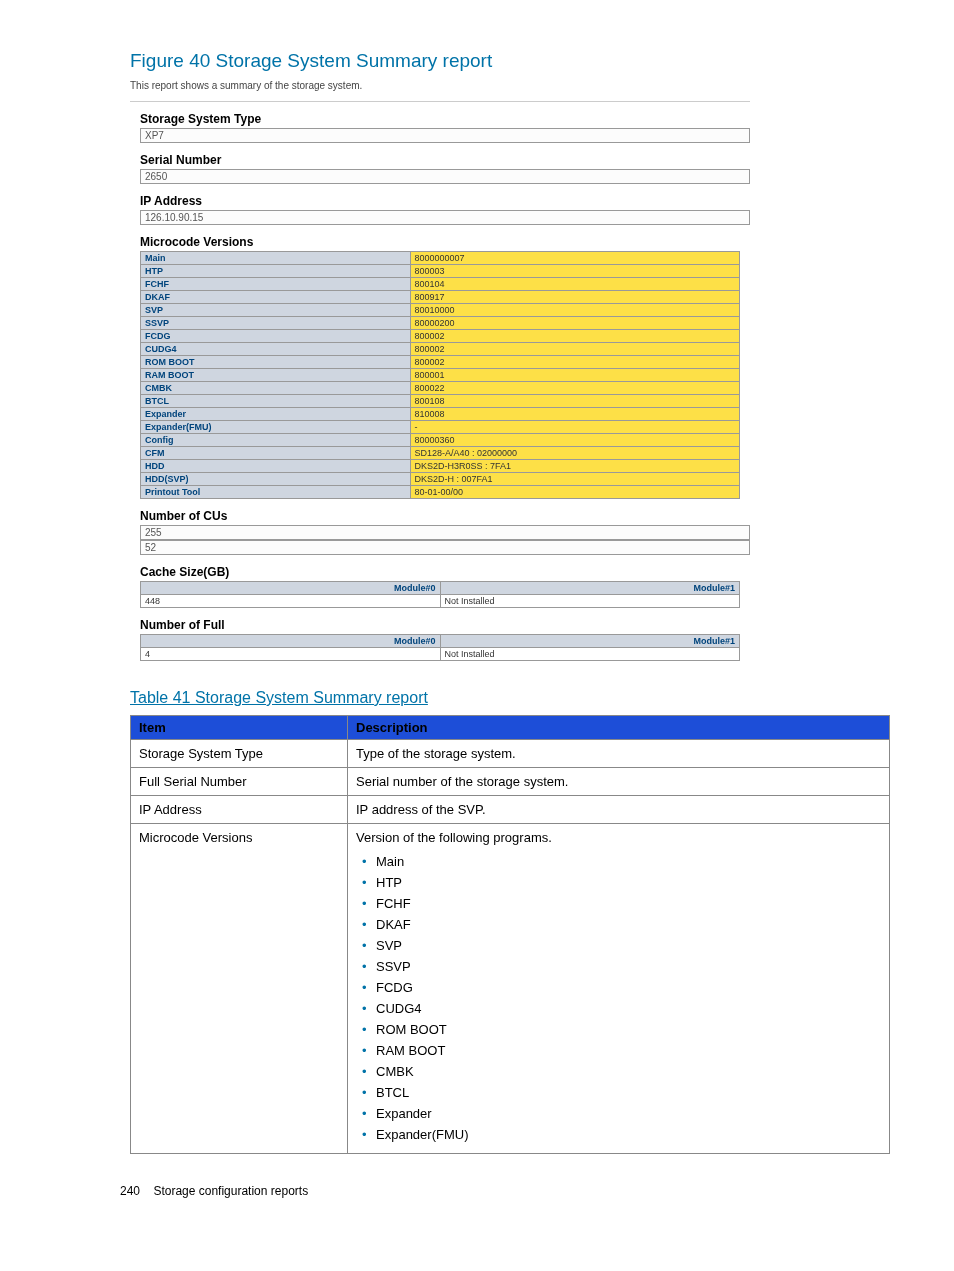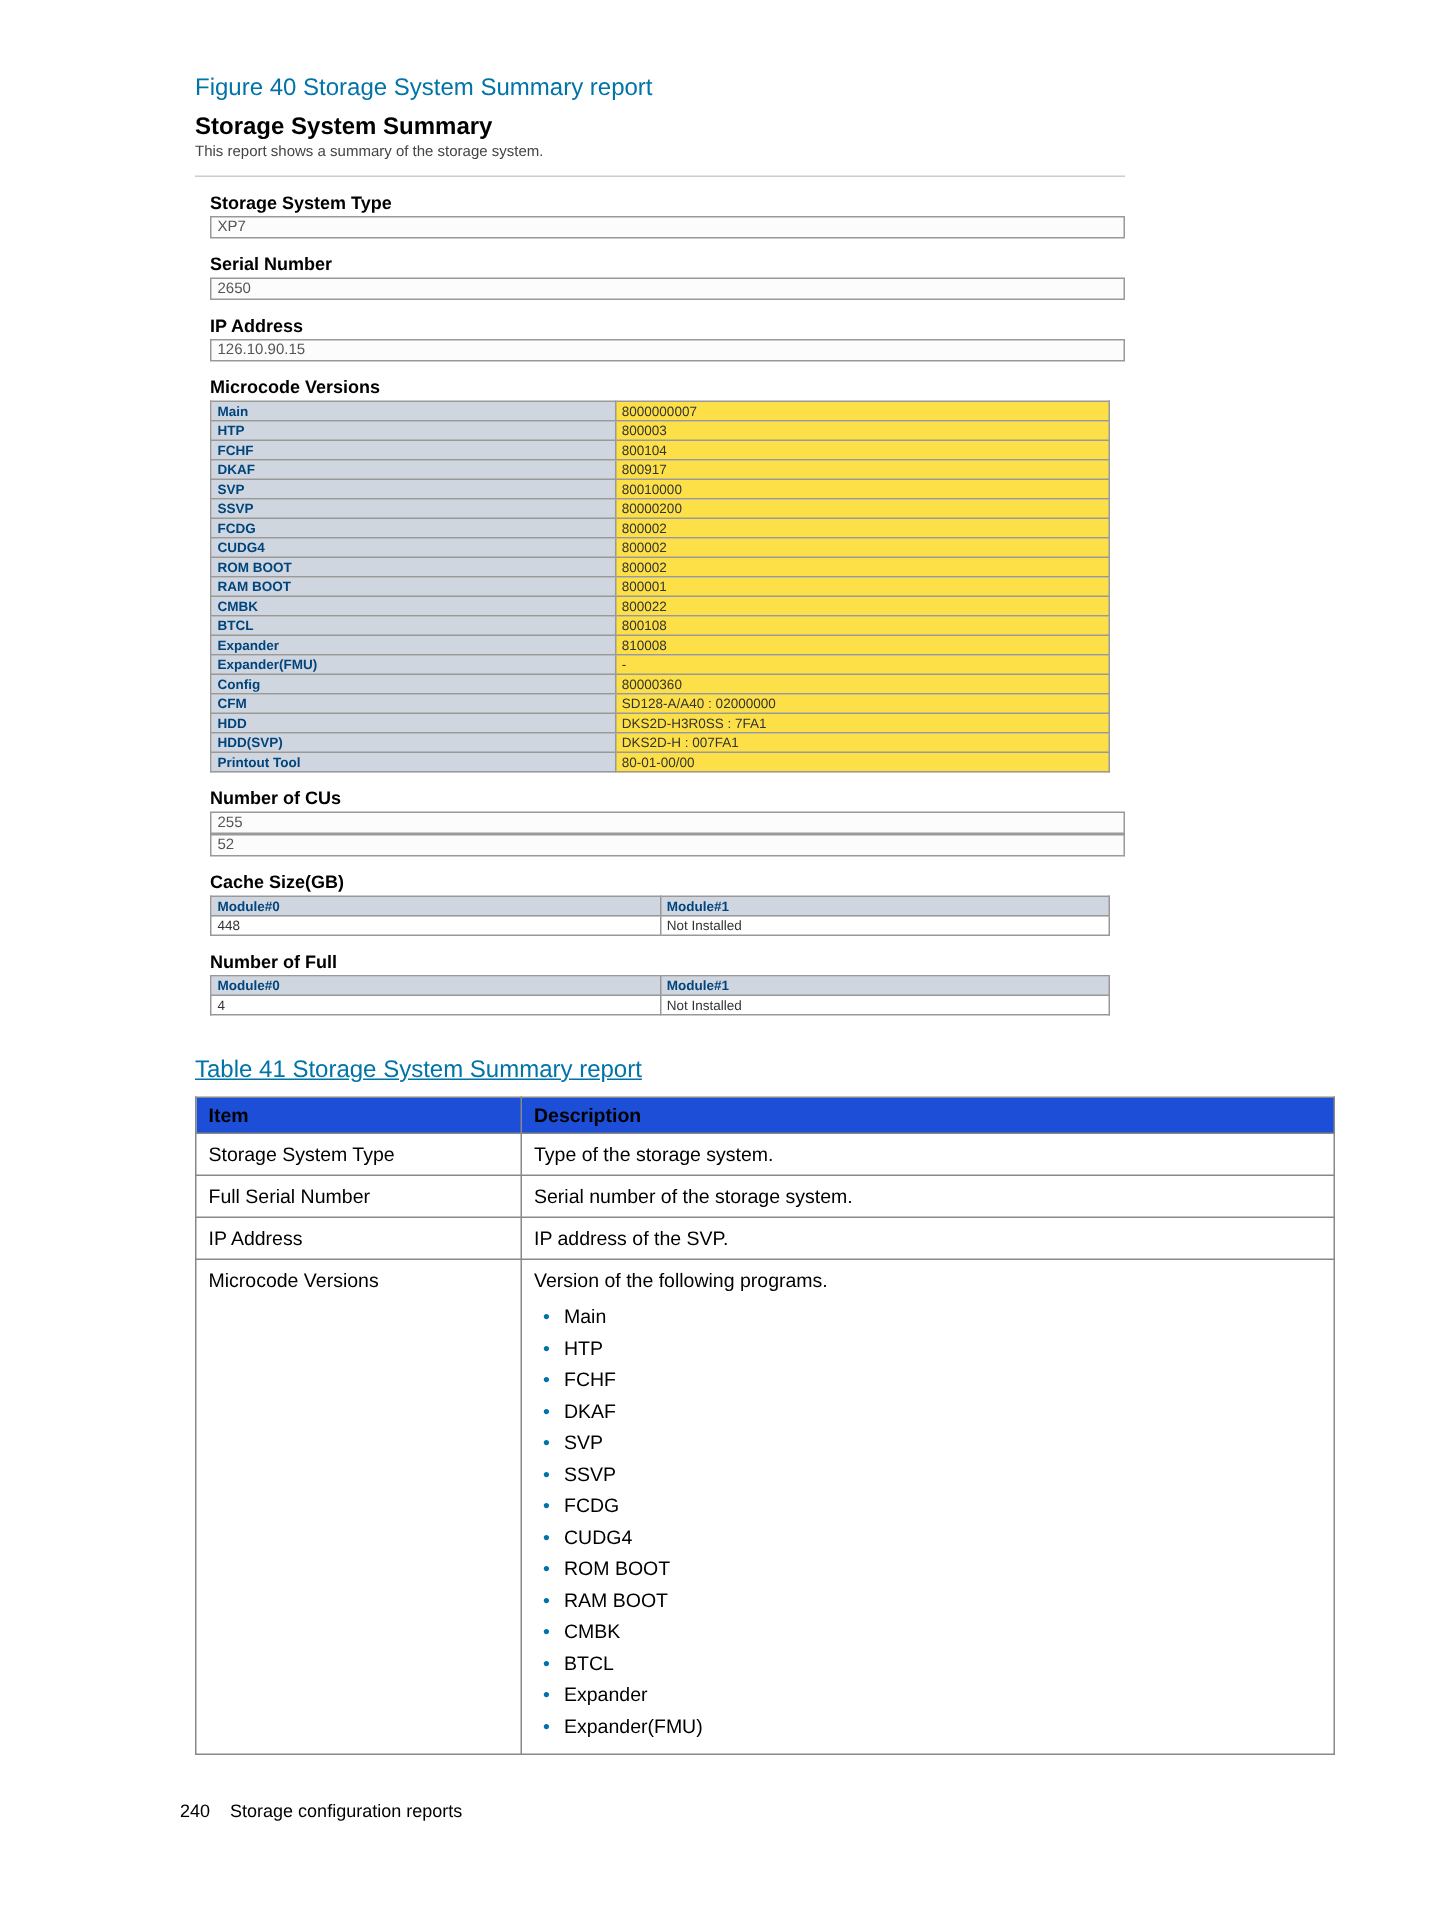--- a/index.html
+++ b/index.html
@@ -11,21 +11,21 @@
     color: #000;
   }
   .page {
     width: 954px;
     margin: 0 auto;
     padding: 40px 60px 30px 60px;
     box-sizing: border-box;
   }
   .fig-title {
     color: #0073a8;
-    font-size: 16px;
+    font-size: 19px;
     font-weight: normal;
     margin: 10px 0 8px 70px;
   }
   .report-img {
     margin-left: 70px;
     width: 620px;
   }
   .report-heading {
     font-weight: bold;
     font-size: 16px;
@@ -83,21 +83,21 @@
     margin-left: 10px;
     border-collapse: collapse;
     width: 600px;
     font-size: 9px;
   }
   table.two th {
     background: #cfd6e0;
     color: #00447c;
     border: 1px solid #999;
     padding: 0 4px;
-    text-align: left;
+    text-align: right;
     height: 12px;
   }
   table.two td {
     border: 1px solid #999;
     padding: 0 4px;
     height: 12px;
     color: #333;
   }
   .tbl-title {
     color: #0073a8;
@@ -147,21 +147,20 @@
   }
 </style>
 </head>
 <body>
 
 <div class="page">
 
   <div class="fig-title">Figure 40 Storage System Summary report</div>
 
   <div class="report-img">
-    <div class="report-heading">Storage System Summary</div>
     <div class="report-sub">This report shows a summary of the storage system.</div>
     <hr class="report-hr">
 
     <div class="sec-label">Storage System Type</div>
     <div class="val-box">XP7</div>
 
     <div class="sec-label">Serial Number</div>
     <div class="val-box">2650</div>
 
     <div class="sec-label">IP Address</div>

